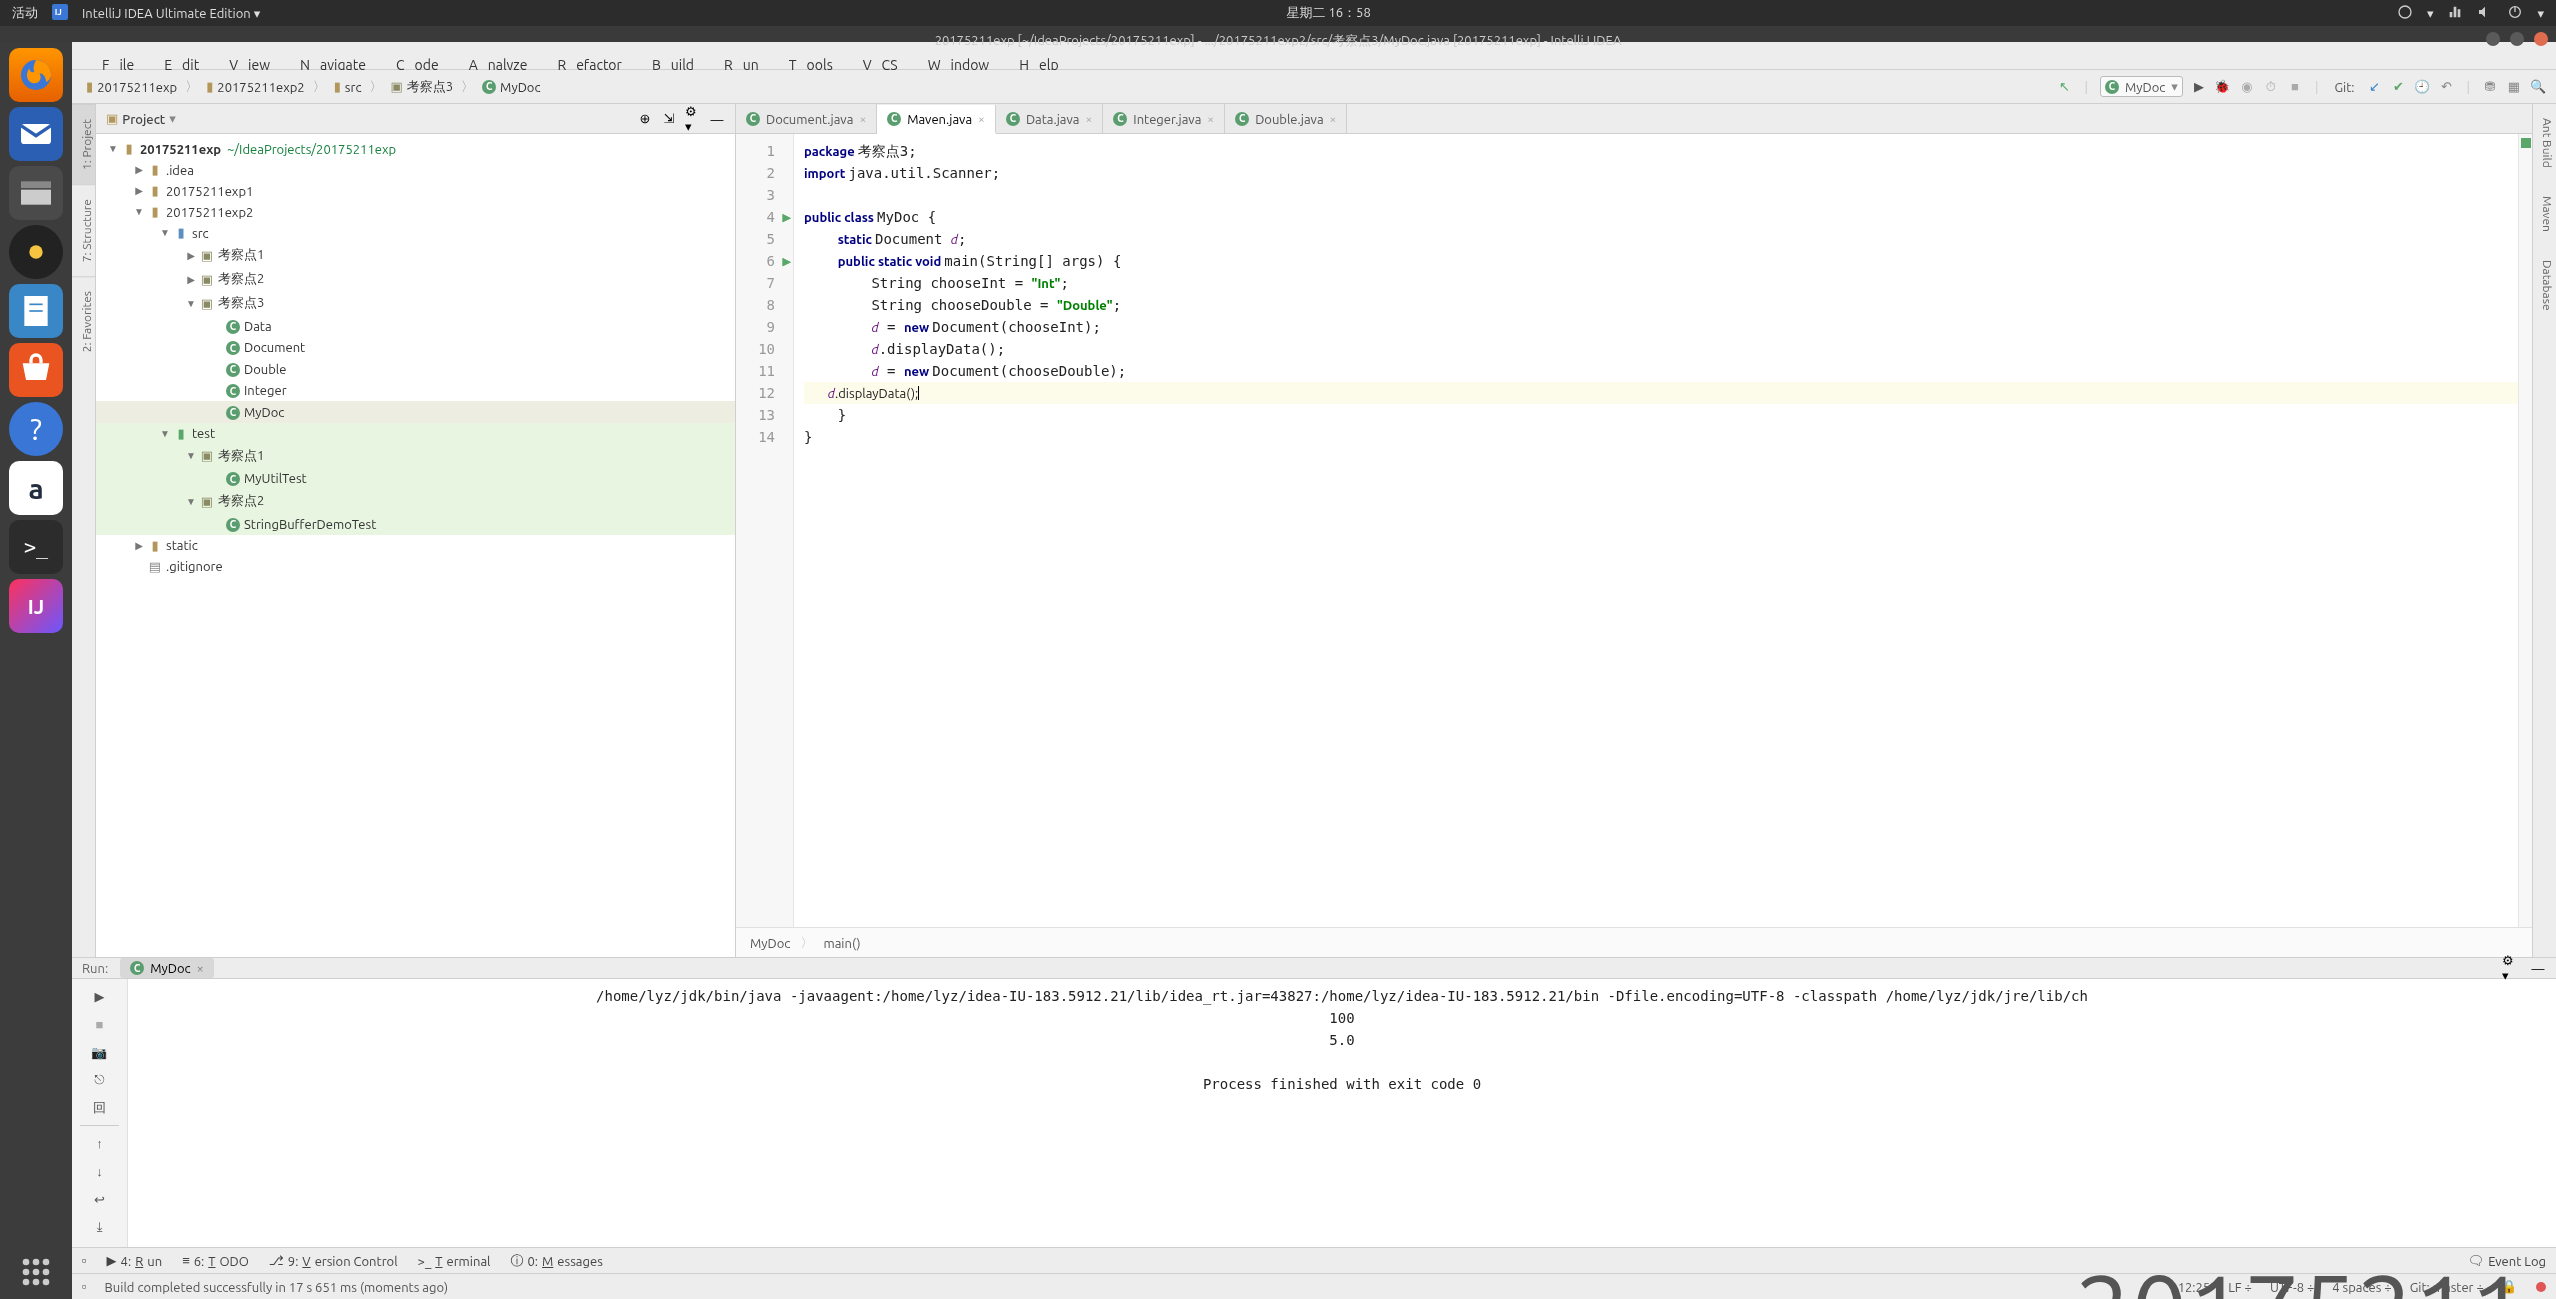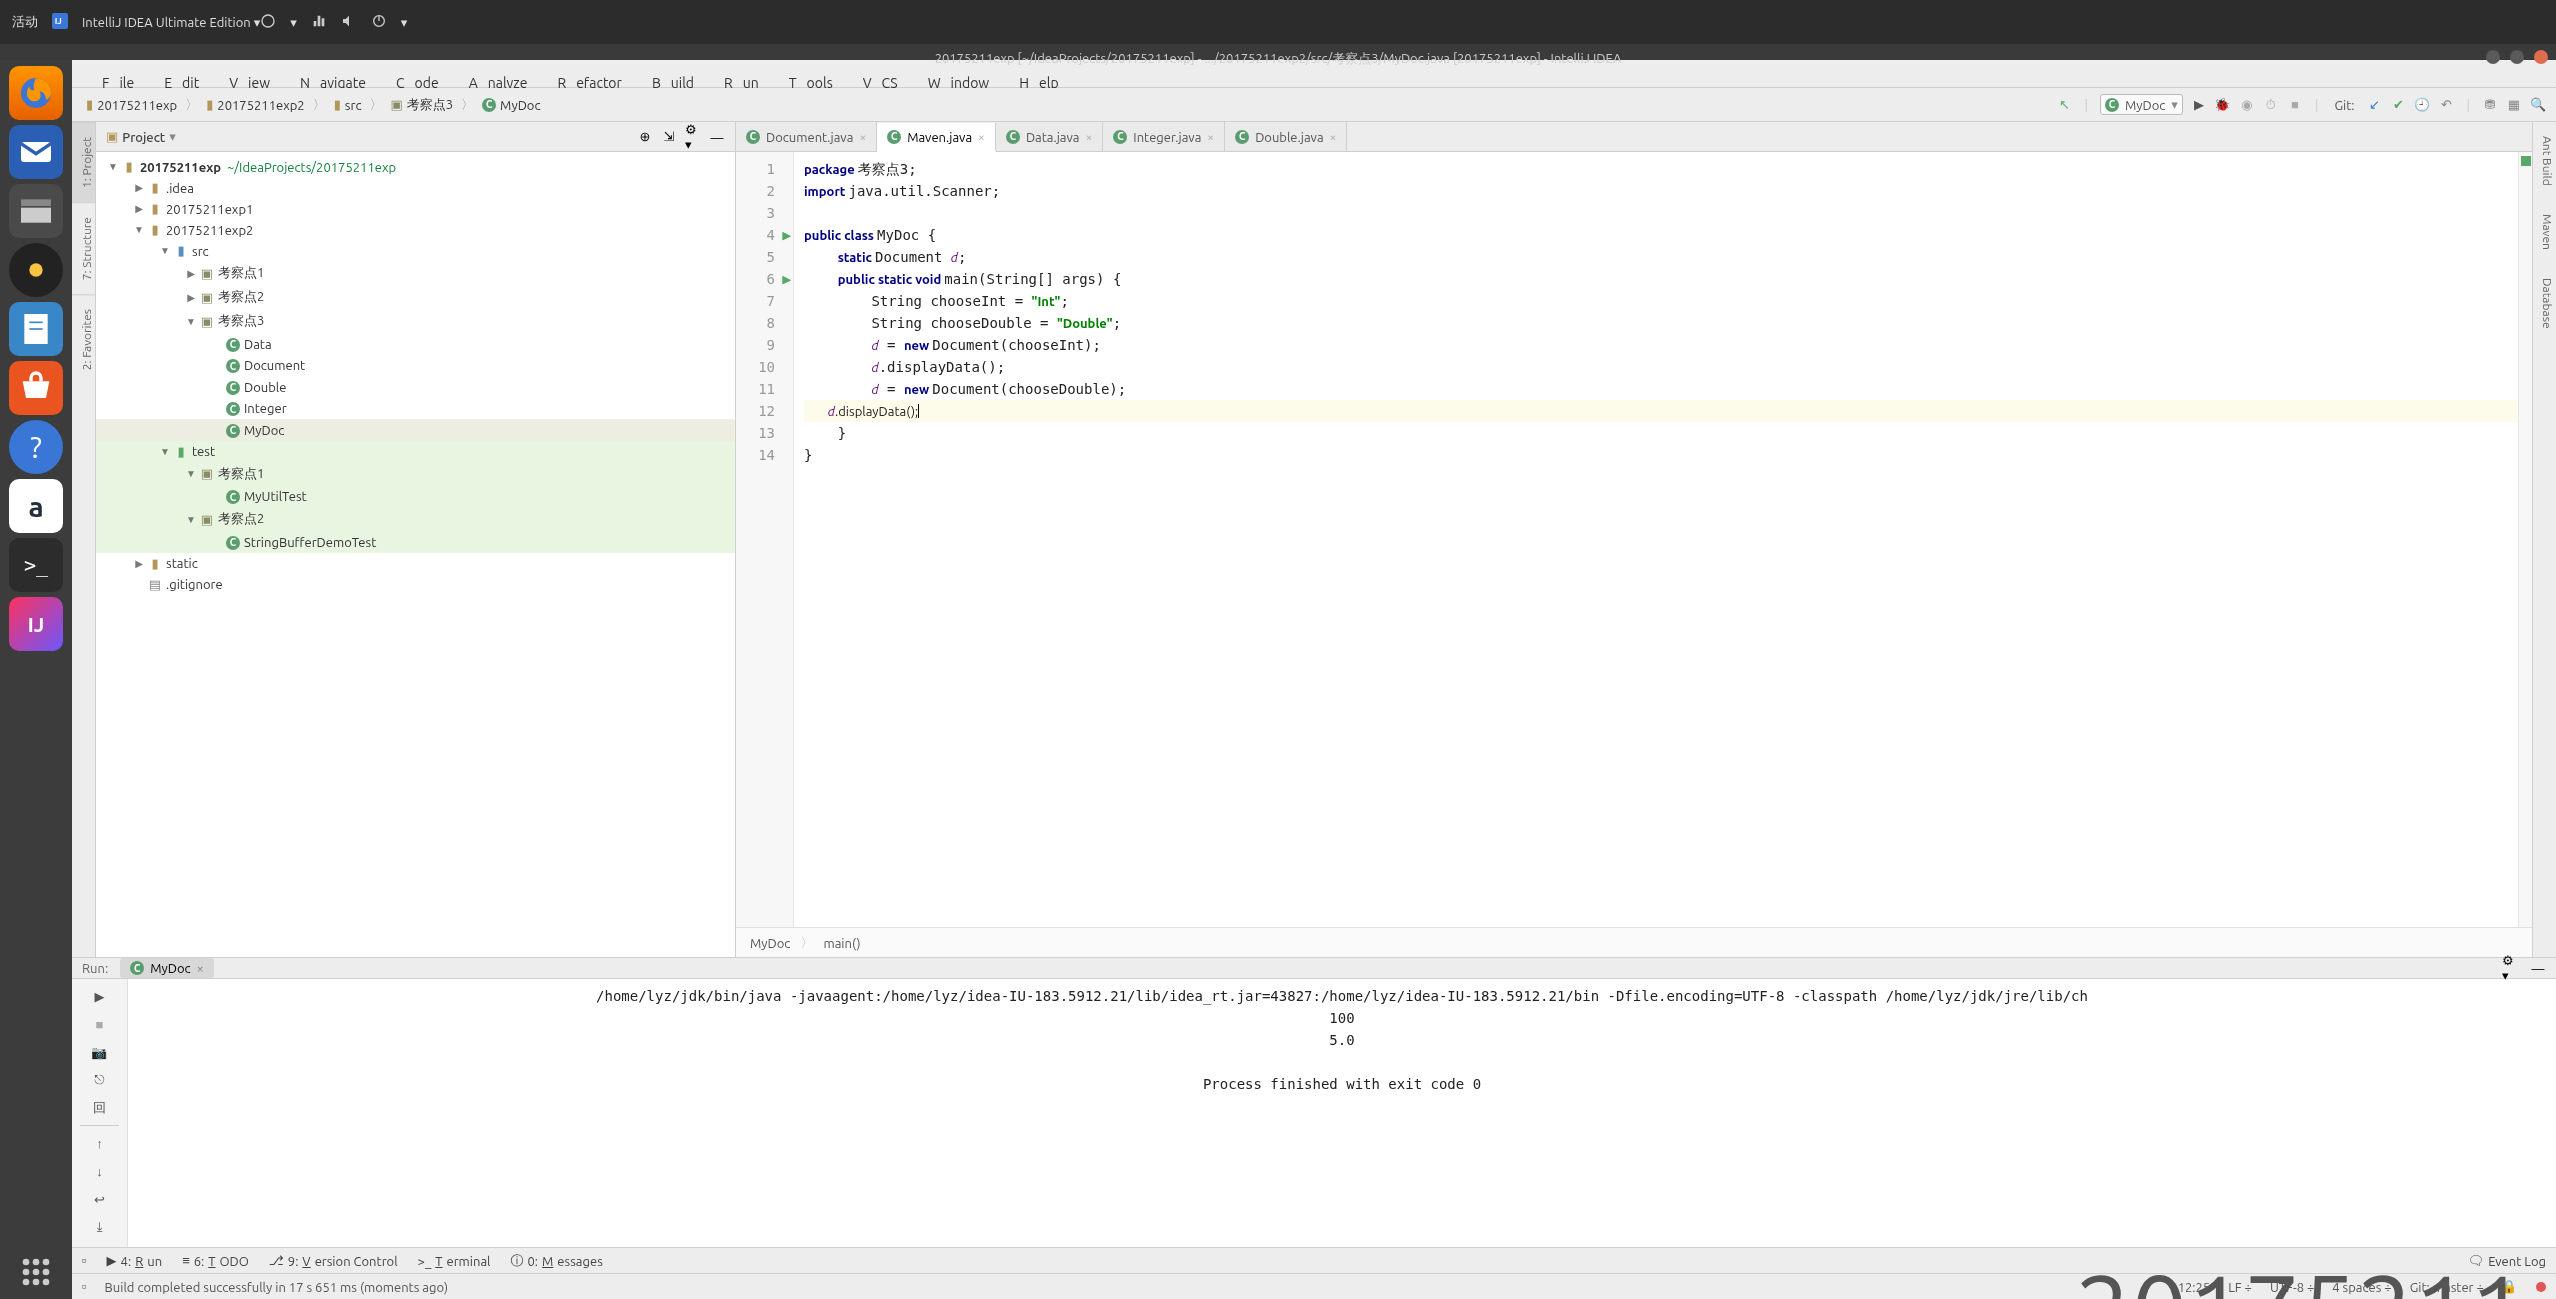--- a/index.html
+++ b/index.html
@@ -1,20 +1,20 @@
 <!DOCTYPE html>
 <html><head>
 <meta charset="utf-8">
 <style>
 * { margin: 0; padding: 0; box-sizing: border-box; font-family: "Ubuntu", "Segoe UI", sans-serif; font-size: 13px; }
 body { width: 2556px; height: 1299px; background: #3a3a3a; overflow: hidden; transform-origin: top left; }
 .screen { width: 100%; height: 100%; display: flex; flex-direction: column; }
 
 
-.gnome-bar { height: 44px; background: #2c2c2c; color: #ddd; display: flex; align-items: center; padding: 0 12px; font-size: 14px; }
+.gnome-bar { height: 26px; background: #2c2c2c; color: #ddd; display: flex; align-items: center; padding: 0 12px; font-size: 14px; justify-content: space-between; }
 .gnome-bar .left { display: flex; gap: 14px; align-items: center; }
 .gnome-bar .center { flex: 1; text-align: center; }
 .gnome-bar .right { display: flex; gap: 14px; align-items: center; }
 .gnome-bar svg { width: 16px; height: 16px; fill: #ccc; }
 
 
 .win-title { height: 16px; background: #3a3a3a; color: #ccc; text-align: center; line-height: 28px; font-size: 13px; position: relative; }
 .win-title .wctrl { position: absolute; right: 8px; top: 6px; display: flex; gap: 10px; }
 .wctrl span { width: 14px; height: 14px; border-radius: 50%; background: #5a5a5a; display: inline-block; }
 
@@ -120,20 +120,21 @@
     <div class="left">
       <span>活动</span>
       <span>
         <svg viewBox="0 0 24 24">
             <rect width="24" height="24" rx="3" fill="#3a76d6"></rect>
             <text x="4" y="17" font-size="12" fill="#fff" font-weight="bold">IJ</text>
           </svg>
       </span>
       <span><span>IntelliJ IDEA Ultimate Edition</span> ▾</span>
     </div>
+    <div class="center">星期二 16：58</div>
     <div class="right">
       <span><svg viewBox="0 0 24 24">
             <circle cx="12" cy="12" r="9" stroke="#ccc" stroke-width="2" fill="none"></circle>
           </svg></span>
       <span>▾</span>
       <span><svg viewBox="0 0 24 24">
             <path d="M4 20h4v-8H4zm6 0h4V4h-4zm6 0h4v-12h-4z" fill="#ccc"></path>
           </svg></span>
       <span><svg viewBox="0 0 24 24">
             <path d="M3 9v6h4l5 5V4L7 9H3z" fill="#ccc"></path>

